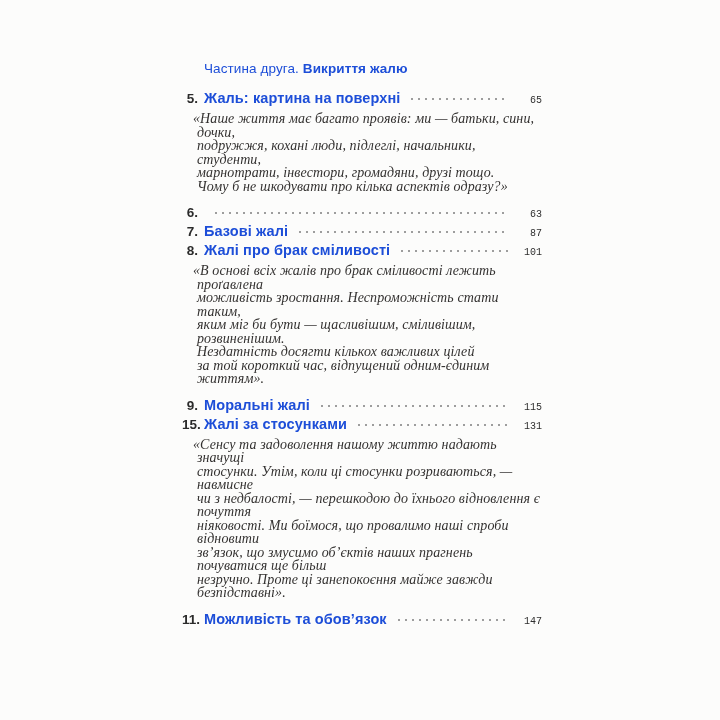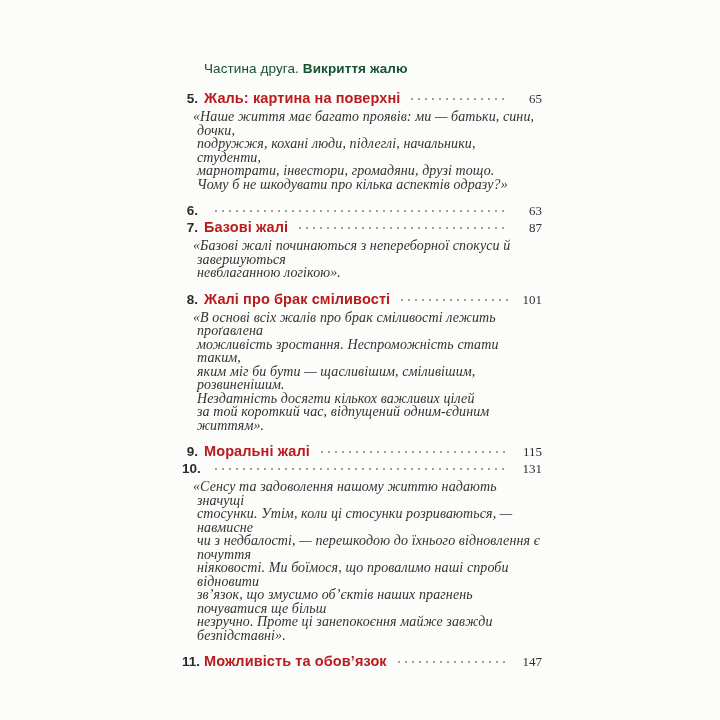--- a/index.html
+++ b/index.html
@@ -13,21 +13,21 @@
   .page {
     width: 360px;
     margin-left: 182px;
     padding-top: 60px;
   }
   .section-header {
     font-size: 13.5px;
     line-height: 17px;
     margin-left: 22px;
     margin-bottom: 13px;
-    color: #14532d;
+    color: #1d4ed8;
     letter-spacing: 0.1px;
   }
   .section-header .part { font-weight: 400; }
   .section-header .part-title { font-weight: 700; }
 
   .toc-item { margin: 0; }
   .row {
     display: flex;
     align-items: baseline;
     line-height: 17px;
@@ -37,39 +37,39 @@
     width: 16px;
     text-align: right;
     font-weight: 700;
     font-size: 13.5px;
     margin-right: 6px;
     color: #2b2b2b;
   }
   .title {
     font-weight: 700;
     font-size: 14.5px;
-    color: #b91c1c;
+    color: #1d4ed8;
     letter-spacing: 0.1px;
   }
   .leader {
     flex: 1;
     height: 2px;
     position: relative;
     top: -3px;
     margin: 0 8px 0 11px;
     background-image: radial-gradient(circle at 1px 1px, #9d9d9d 0.9px, rgba(0,0,0,0) 1.2px);
     background-size: 7px 2px;
     background-repeat: repeat-x;
     background-position: left bottom;
   }
   .pagenum {
     min-width: 26px;
     text-align: right;
-    font-family: Liberation Serif, serif;
-    font-size: 13px;
+    font-family: Liberation Mono, monospace;
+    font-size: 10px;
     color: #2e2e2e;
   }
   .quote {
     font-family: "Liberation Serif", "DejaVu Serif", serif;
     font-style: italic;
     font-size: 14px;
     line-height: 13.5px;
     color: #333130;
     margin: 3px 0 11px 15px;
     text-indent: -4px;
@@ -108,22 +108,20 @@
     </div>
   </div>
 
   <div class="toc-item">
     <div class="row">
       <span class="num">7.</span>
       <span class="title">Базові жалі</span>
       <span class="leader"></span>
       <span class="pagenum">87</span>
     </div>
-    <div class="quote">«Базові жалі починаються з непереборної спокуси й завершуються
-невблаганною логікою».</div>
   </div>
 
   <div class="toc-item">
     <div class="row">
       <span class="num">8.</span>
       <span class="title">Жалі про брак сміливості</span>
       <span class="leader"></span>
       <span class="pagenum">101</span>
     </div>
     <div class="quote">«В основі всіх жалів про брак сміливості лежить проґавлена
@@ -137,21 +135,22 @@
     <div class="row">
       <span class="num">9.</span>
       <span class="title">Моральні жалі</span>
       <span class="leader"></span>
       <span class="pagenum">115</span>
     </div>
   </div>
 
   <div class="toc-item">
     <div class="row">
-      <span class="num">10.</span>
+      <span class="num">15.</span>
+      <span class="title">Жалі за стосунками</span>
       <span class="leader"></span>
       <span class="pagenum">131</span>
     </div>
     <div class="quote">«Сенсу та задоволення нашому життю надають значущі
 стосунки. Утім, коли ці стосунки розриваються, — навмисне
 чи з недбалості, — перешкодою до їхнього відновлення є почуття
 ніяковості. Ми боїмося, що провалимо наші спроби відновити
 зв’язок, що змусимо об’єктів наших прагнень почуватися ще більш
 незручно. Проте ці занепокоєння майже завжди безпідставні».</div>
   </div>

